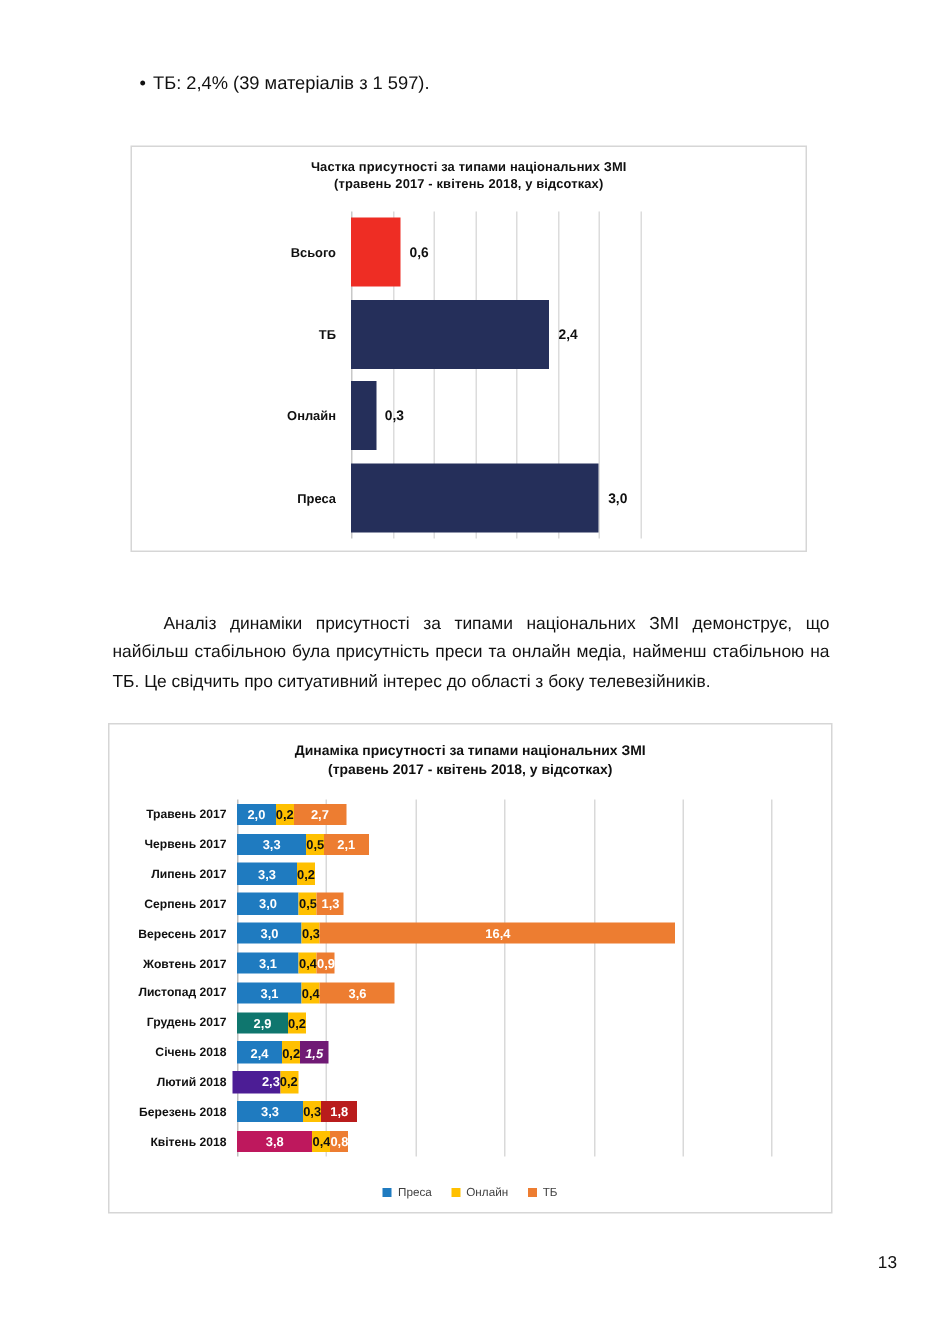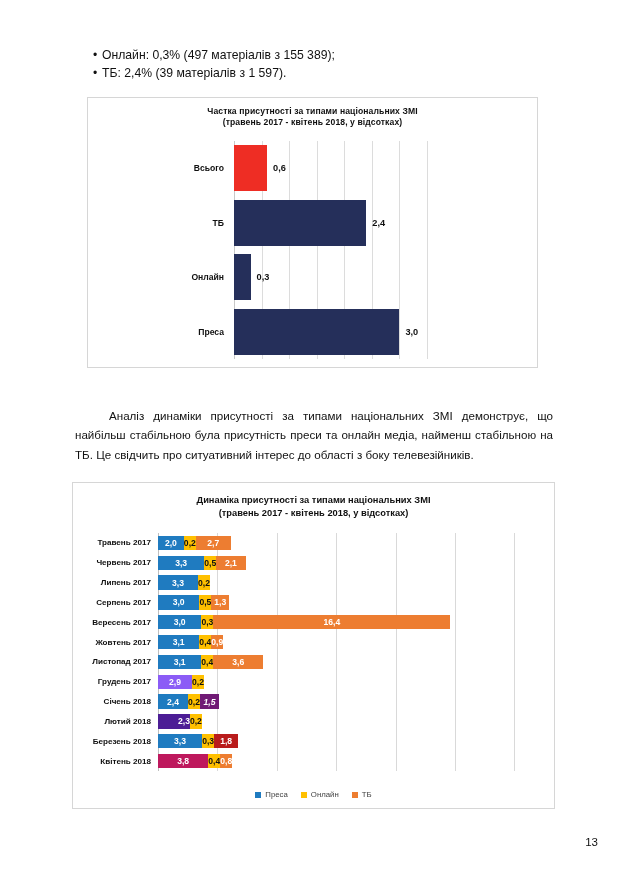--- a/index.html
+++ b/index.html
@@ -43,43 +43,40 @@
   #chart2{left:72px;top:482px;width:483px;height:327px;}
   #chart2 .chart-title{font-size:9.3px;line-height:13px;padding-top:11px;}
   #c2-plot{position:absolute;left:85px;top:50px;right:10px;bottom:37px;}
   #c2-grid{position:absolute;inset:0;}
   #c2-grid .gl{position:absolute;top:0;bottom:0;width:1px;background:#d9d9d9;}
   #c2-grid .gl.axis{background:#bfbfbf;}
   .c2-rows{position:absolute;inset:0;display:flex;flex-direction:column;}
   .c2-row{flex:1;position:relative;display:flex;align-items:center;}
   .c2-cat{position:absolute;right:100%;padding-right:7px;font-size:8.1px;
           font-weight:bold;color:#101010;white-space:nowrap;}
-  .c2-stack{display:flex;height:72%;align-items:stretch;}
+  .c2-stack{display:flex;height:72%;align-items:stretch;justify-content:center;}
   .seg{display:flex;align-items:center;justify-content:center;
        font-size:8.6px;font-weight:bold;white-space:nowrap;overflow:visible;}
   .seg.s0{color:#ffffff;}
   .seg.s1{color:#101010;}
   .seg.s2{color:#ffffff;}
   .legend{position:absolute;left:0;right:0;bottom:9px;display:flex;
           justify-content:center;gap:13px;}
   .leg-item{display:flex;align-items:center;gap:4px;font-size:7.8px;color:#3f3f3f;}
   .leg-box{width:6px;height:6px;display:inline-block;}
 
   
   .pageno{position:absolute;right:29px;top:836px;font-size:11.5px;color:#111;}
 </style>
 </head>
 <body>
 
 <div class="page">
 
   <div class="bullets">
-    <div class="bullet">
-      <span class="dot">•</span><span>Онлайн: 0,3% (497 матеріалів з 155 389);</span>
-    </div>
     <div class="bullet">
       <span class="dot">•</span><span>ТБ: 2,4% (39 матеріалів з 1 597).</span>
     </div>
   </div>
 
   <div class="chart" id="chart1">
     <div class="chart-title">
       <div>Частка присутності за типами національних  ЗМІ</div>
       <div>(травень 2017 - квітень 2018, у відсотках)</div>
     </div>
@@ -188,21 +185,21 @@
             <div class="c2-cat">Листопад 2017</div>
             <div class="c2-stack" style="width: 27.3077%;">
               <div class="seg s0" style="flex: 3.1 1 0%; background: rgb(31, 123, 192);">3,1</div>
               <div class="seg s1" style="flex: 0.4 1 0%; background: rgb(255, 192, 0);">0,4</div>
               <div class="seg s2" style="flex: 3.6 1 0%; background: rgb(237, 125, 49);">3,6</div>
             </div>
           </div>
           <div class="c2-row">
             <div class="c2-cat">Грудень 2017</div>
             <div class="c2-stack" style="width: 11.9231%;">
-              <div class="seg s0" style="flex: 2.9 1 0%; background: #8b5cf6;">2,9</div>
+              <div class="seg s0" style="flex: 2.9 1 0%; background: #0f766e;">2,9</div>
               <div class="seg s1" style="flex: 0.2 1 0%; background: rgb(255, 192, 0);">0,2</div>
             </div>
           </div>
           <div class="c2-row">
             <div class="c2-cat">Січень 2018</div>
             <div class="c2-stack" style="width: 15.7692%;">
               <div class="seg s0" style="flex: 2.4 1 0%; background: rgb(31, 123, 192);">2,4</div>
               <div class="seg s1" style="flex: 0.2 1 0%; background: rgb(255, 192, 0);">0,2</div>
               <div class="seg s2" style="flex: 1.5 1 0%; background: #701a75; font-style: italic;">1,5</div>
             </div>

